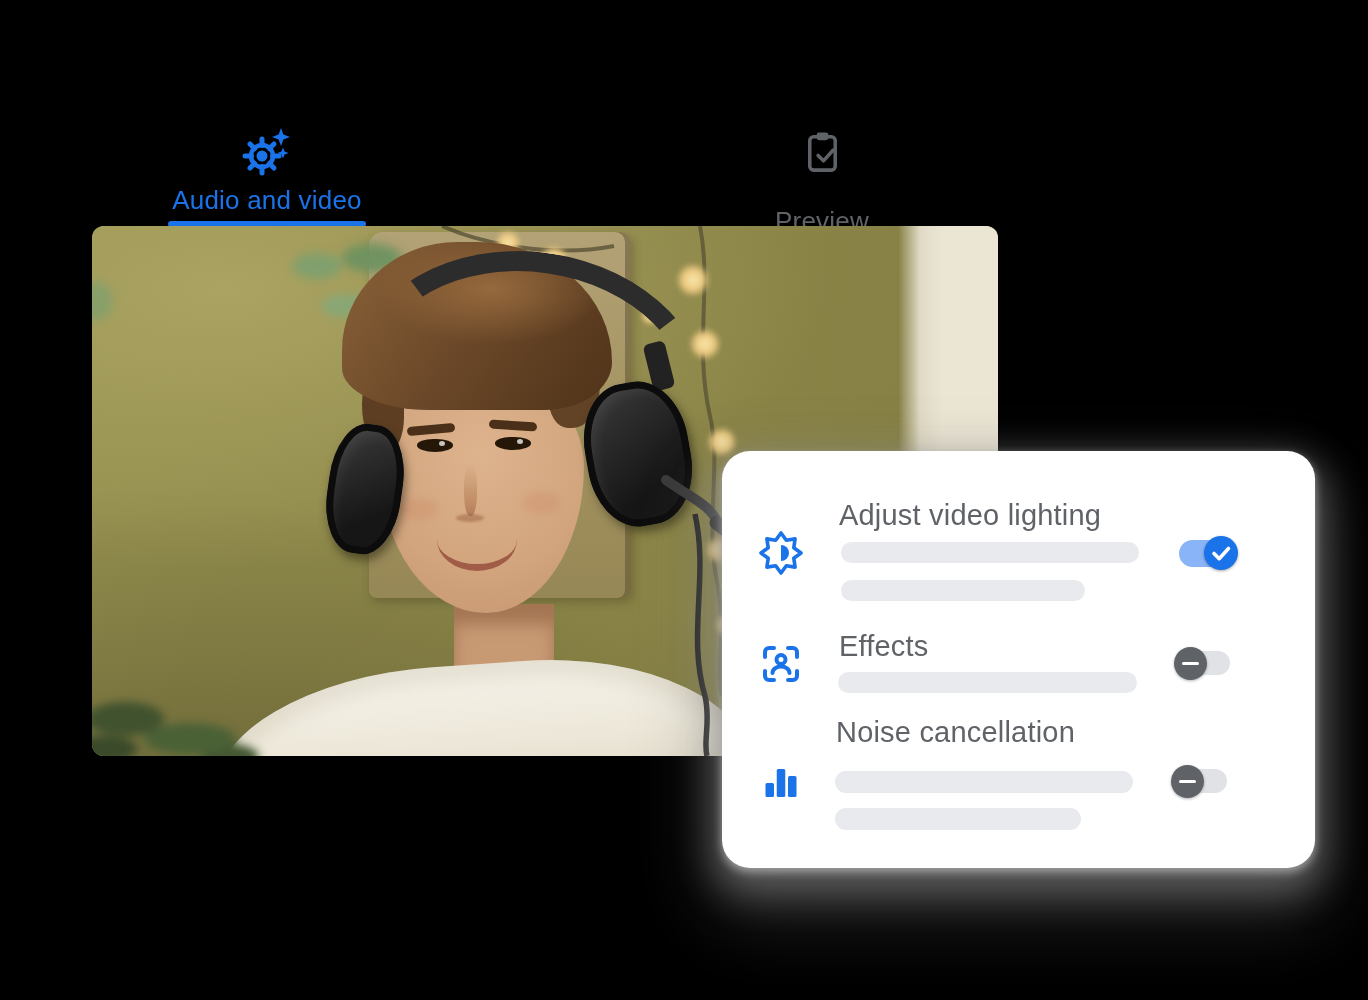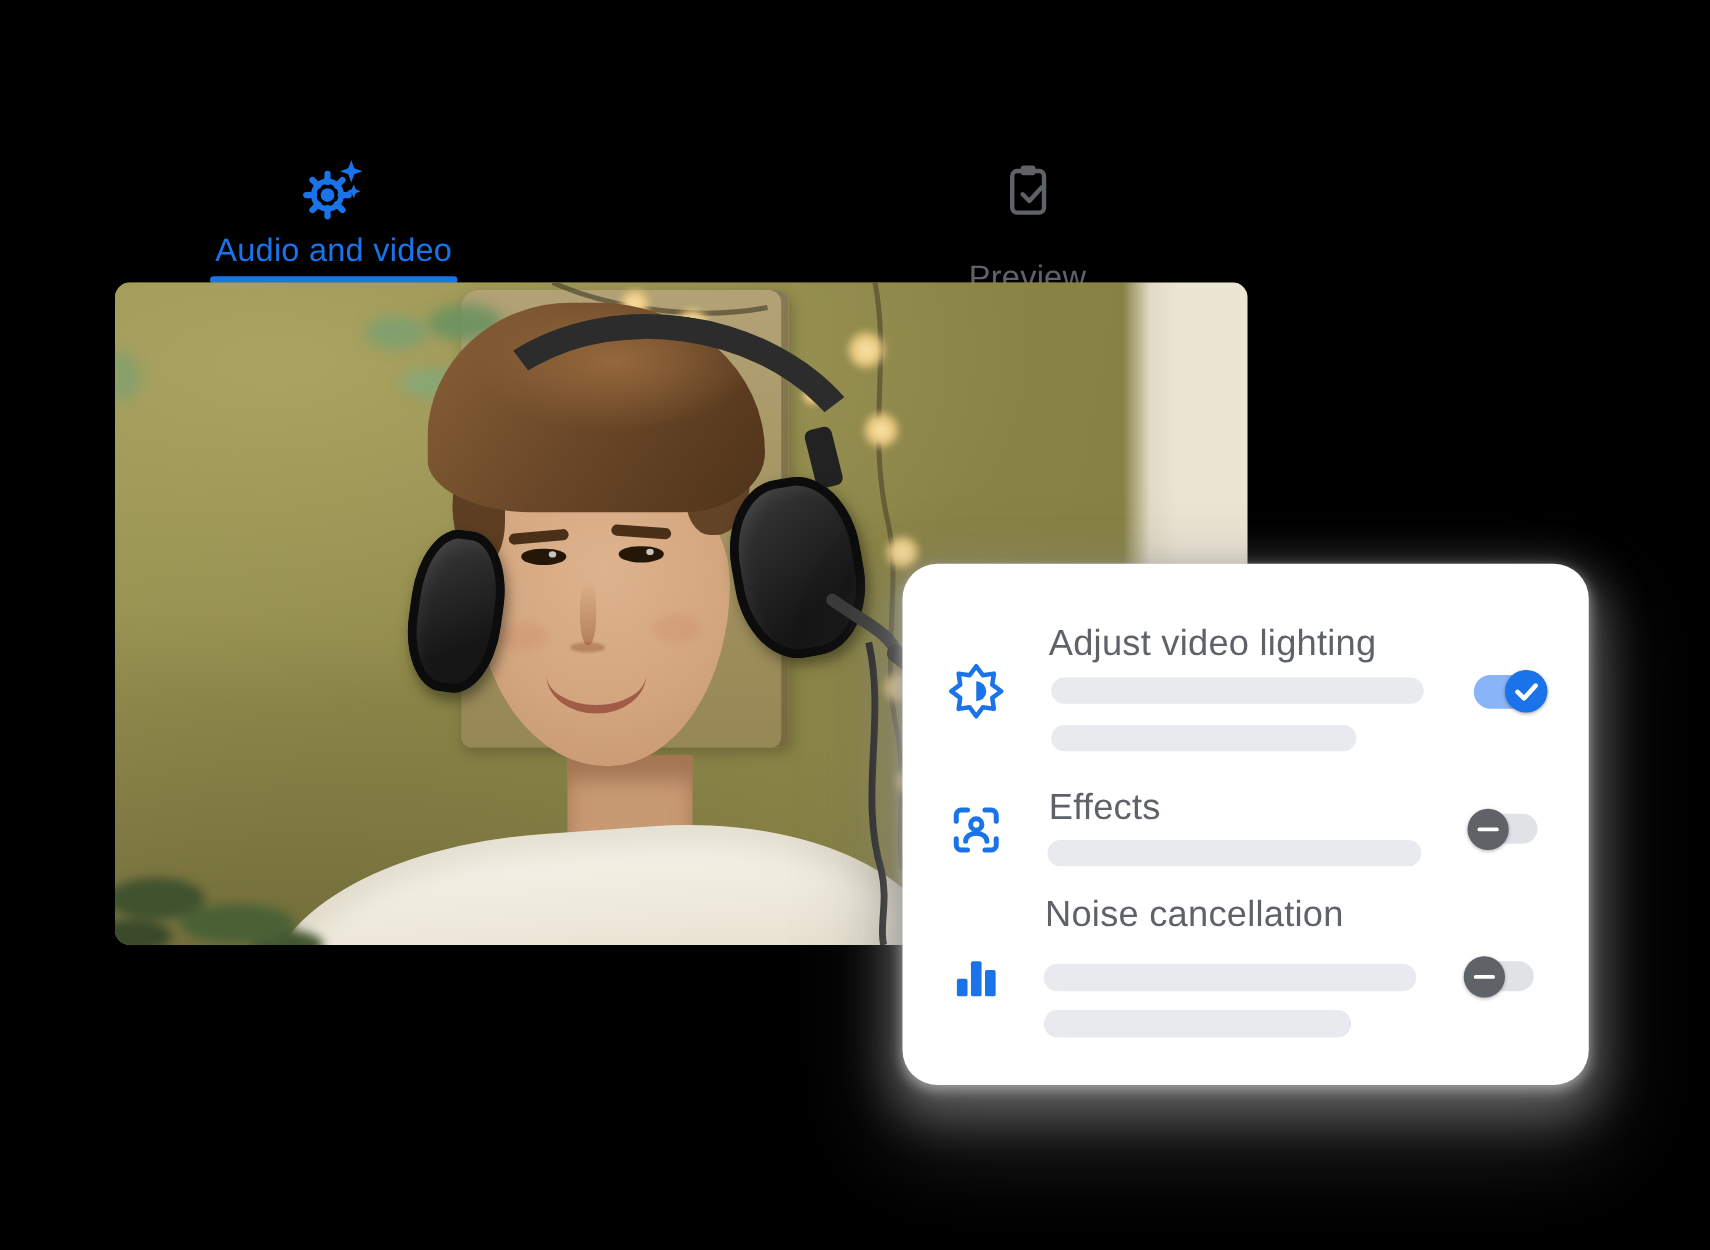--- a/index.html
+++ b/index.html
@@ -82,21 +82,21 @@
   .cup{background:linear-gradient(150deg,#3d3d3d 0%,#161616 70%);
     box-shadow:inset 0 0 0 7px #0c0c0c, inset 8px 10px 14px rgba(255,255,255,.08), 3px 6px 10px rgba(30,28,14,.5);}
   .cup-l{left:236px;top:198px;width:74px;height:130px;border-radius:44%;transform:rotate(8deg);}
   .cup-r{left:494px;top:156px;width:104px;height:144px;border-radius:44%;transform:rotate(-10deg);}
   .mic-svg{left:560px;top:248px;width:100px;height:90px;}
   .cable-svg{left:575px;top:280px;width:90px;height:250px;}
 
   
   .card{position:absolute;left:722px;top:451px;width:549px;height:417px;border-radius:28px;
     background:var(--card-bg,#fff);z-index:20;
-    box-shadow:0 4px 10px rgba(170,170,170,.9), 0 16px 36px 10px rgba(140,140,140,.55), 0 36px 70px 18px rgba(115,115,115,.3);}
+    box-shadow:0 4px 10px rgba(170,170,170,.9), 0 16px 36px 10px rgba(140,140,140,.55), 0 36px 70px 18px rgba(115,115,115,.3);padding-left:44px;}
   .card *{position:absolute;}
   .row-title{font-size:29px;line-height:34px;font-weight:500;letter-spacing:.2px;color:var(--gray-text,#5f6368);white-space:nowrap;} 
   .title-1{left:117px;top:47px;} .title-2{left:117px;top:178px;} .title-3{left:114px;top:264px;}
   .skel{background:var(--skeleton,#e8eaed);border-radius:11px;height:21px;}
   .s11{left:119px;top:91px;width:298px;}
   .s12{left:119px;top:129px;width:244px;}
   .s21{left:116px;top:221px;width:299px;}
   .s31{left:113px;top:320px;width:298px;height:22px;}
   .s32{left:113px;top:357px;width:246px;height:22px;}
   .icon-brightness{left:35px;top:78px;} .icon-frame{left:37px;top:191px;} .icon-eq{left:40px;top:312px;}

